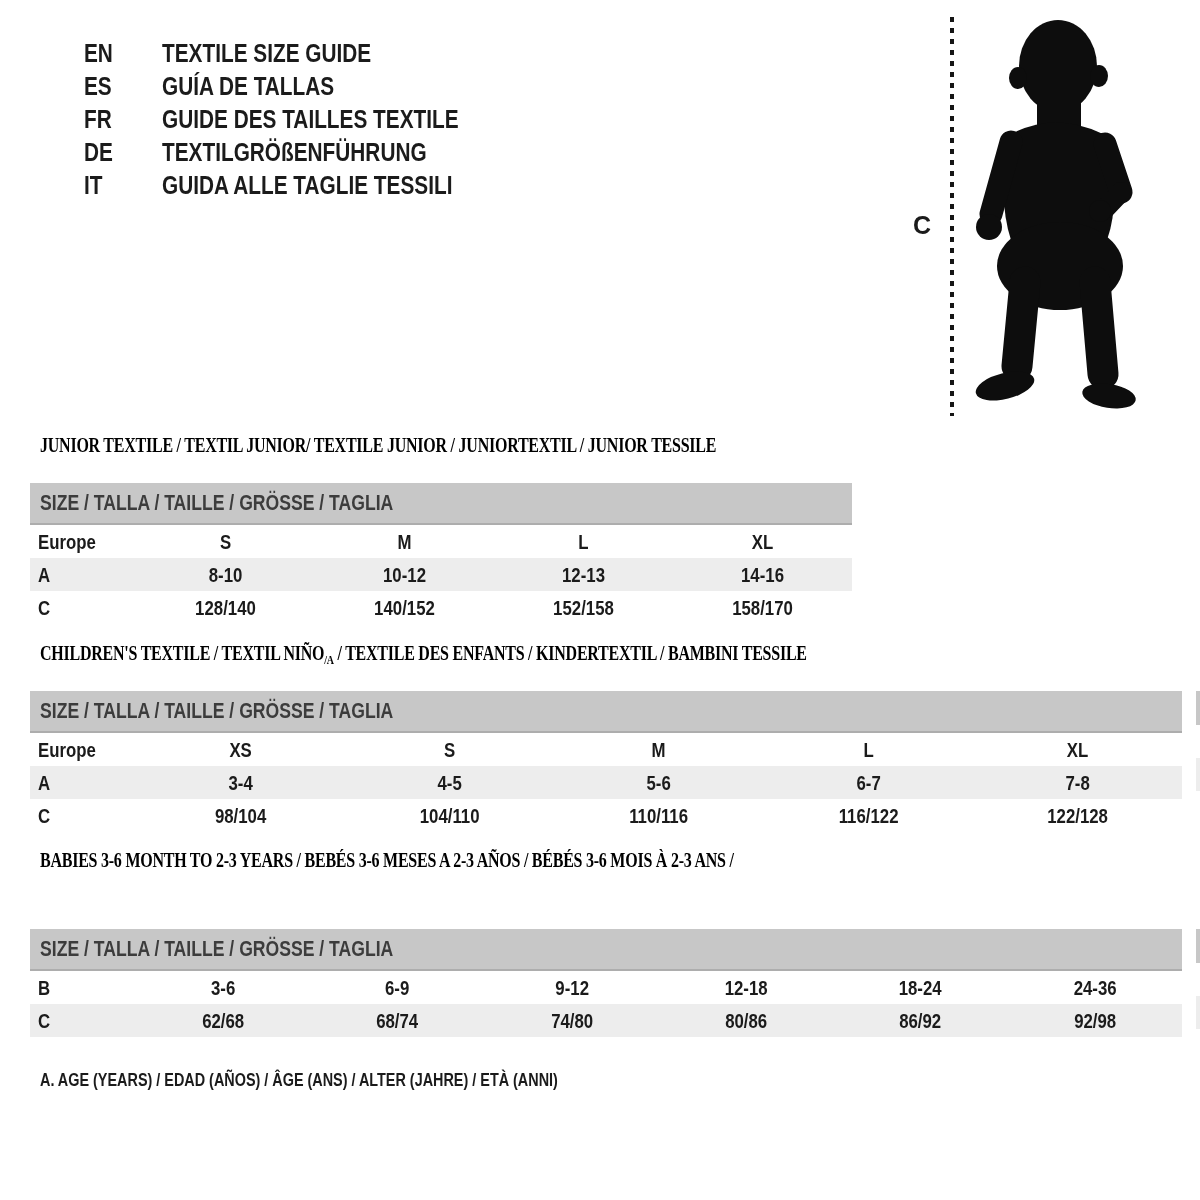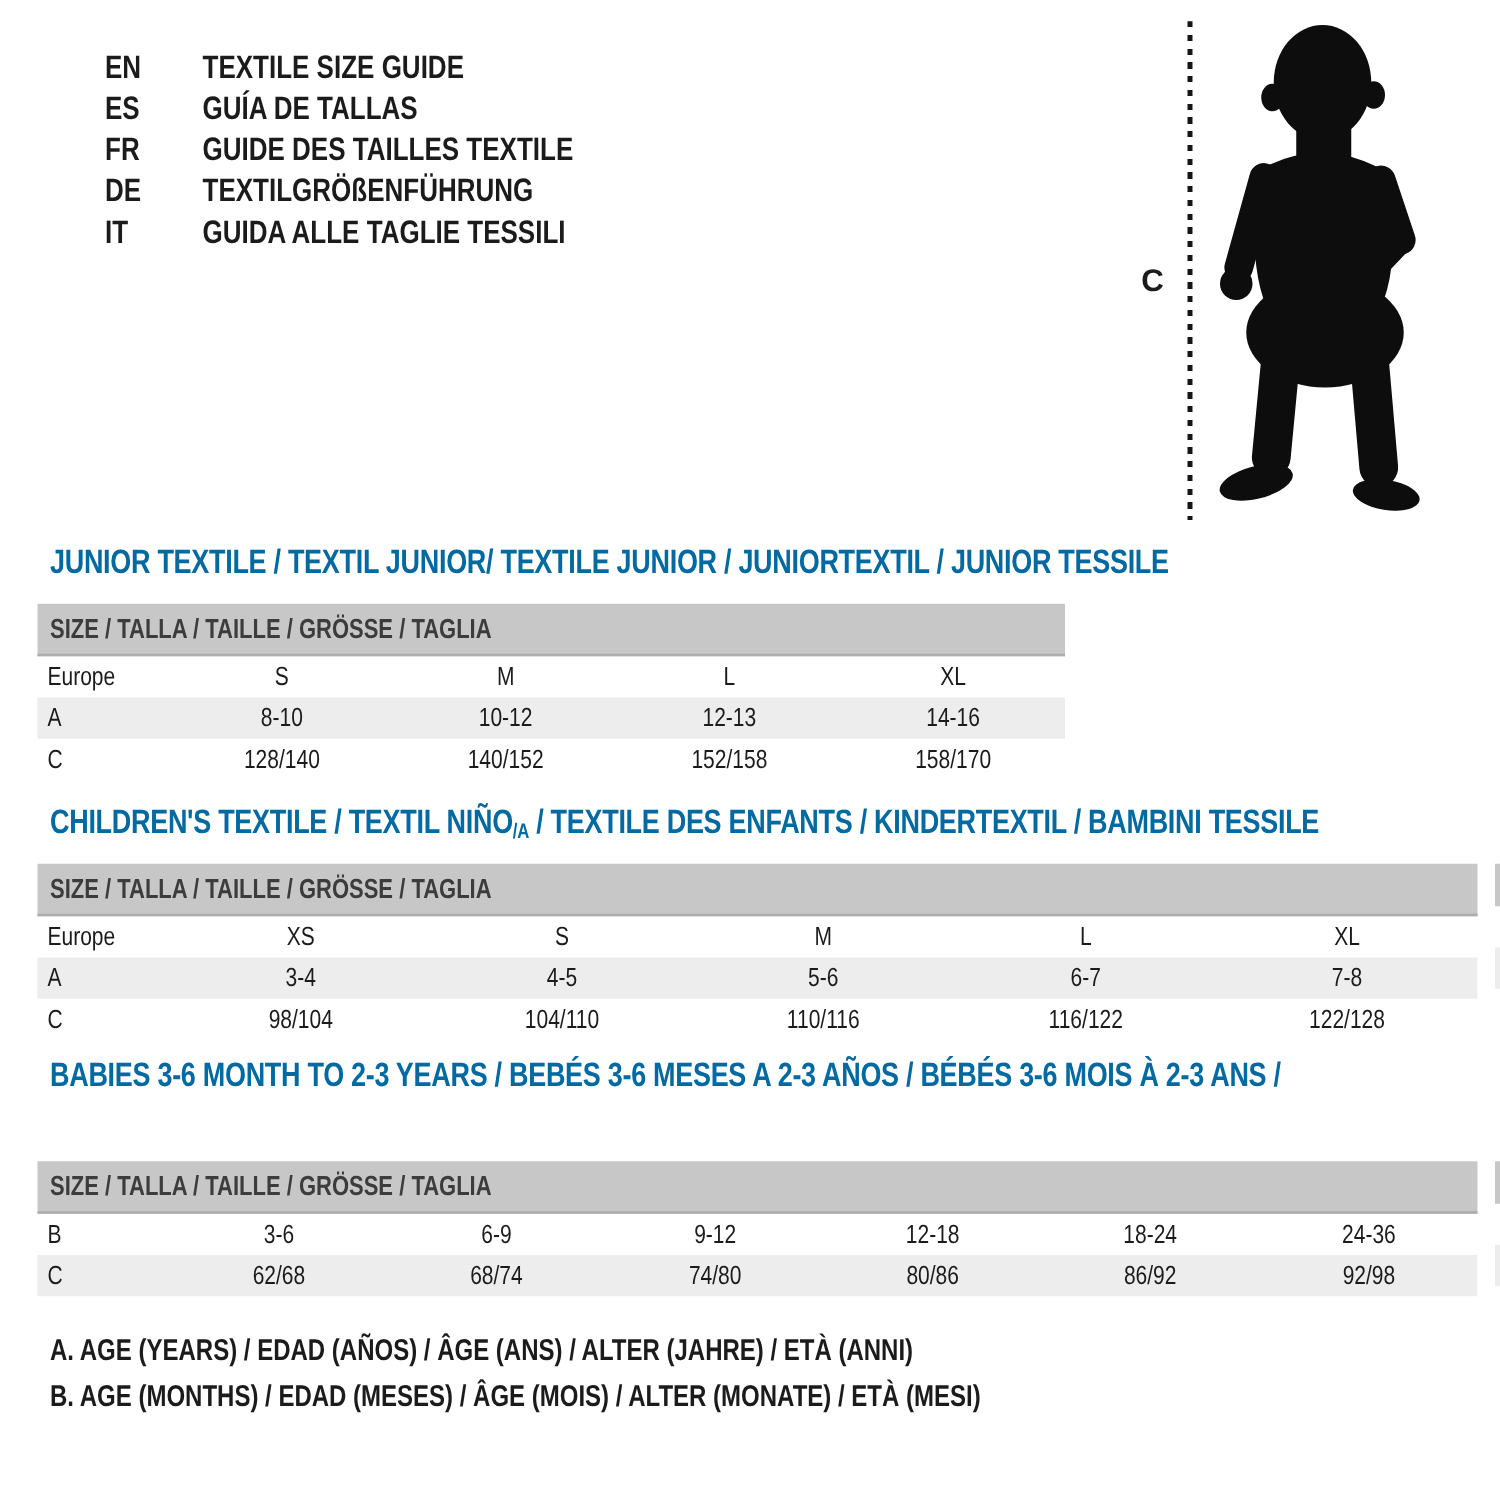--- a/index.html
+++ b/index.html
@@ -2,43 +2,43 @@
 <html><head>
 <meta charset="utf-8">
 <style>
   html,body{margin:0;padding:0;background:#ffffff;}
   body{width:1200px;height:1200px;position:relative;overflow:hidden;
        font-family:"Liberation Sans",sans-serif;color:#1b1b1b;
        -webkit-font-smoothing:antialiased;}
   .abs{position:absolute;}
   
   .cnd{display:inline-block;transform:scaleX(0.8);transform-origin:0 50%;white-space:nowrap;}
-  .hdg{font-size:27px;font-weight:700;letter-spacing:-0.3px;color:#0369a1;}
+  .hdg{font-size:20px;font-weight:700;letter-spacing:-0.3px;color:#000000;font-family:Liberation Serif, serif;}
   
   .langrow{position:relative;height:33px;margin-left:44px;}
   .langcode{display:inline-block;transform:scaleX(0.8);transform-origin:0 50%;
             font-size:26px;font-weight:700;}
   .langtitle{position:absolute;left:78px;top:0;display:inline-block;
              transform:scaleX(0.8);transform-origin:0 50%;
              font-size:26px;font-weight:700;white-space:nowrap;}
   
   .dash{width:4px;background:repeating-linear-gradient(180deg,#151515 0 5px,transparent 5px 11px);}
   
   .table{position:absolute;}
   .bar{height:42px;background:#c7c7c7;border-bottom:2px solid #adadad;
        box-sizing:border-box;display:flex;align-items:center;padding-left:10px;}
   .bartext{display:inline-block;transform:scaleX(0.8);transform-origin:0 50%;
            font-size:22px;font-weight:700;color:#3c3c3c;white-space:nowrap;}
-  .trow{height:33px;display:flex;align-items:center;font-size:21px;font-weight:400;}
+  .trow{height:33px;display:flex;align-items:center;font-size:21px;font-weight:700;}
   .trow.alt{background:#ededed;}
   .tlabel{width:96px;padding-left:10px;transform:scaleX(0.8);transform-origin:0 50%;
           white-space:nowrap;}
   .tcell{flex:1;text-align:center;transform:scaleX(0.8);white-space:nowrap;}
   
-  .fnote{height:37px;line-height:37px;font-size:24px;font-weight:700;}
+  .fnote{height:37px;line-height:37px;font-size:18px;font-weight:700;}
   .sub{font-size:0.62em;position:relative;top:4px;font-weight:700;}
   .sliver{position:absolute;left:1196px;width:4px;}
 </style>
 </head>
 <body>
 
 <div class="abs" style="left:40px;top:38px;">
   <div class="langrow">
     <span class="langcode">EN</span>
     <span class="langtitle">TEXTILE SIZE GUIDE</span>
@@ -181,16 +181,13 @@
 
 <div class="sliver" style="top:691px;height:34px;background:#c7c7c7;"></div>
 <div class="sliver" style="top:758px;height:33px;background:#ededed;"></div>
 <div class="sliver" style="top:929px;height:34px;background:#c7c7c7;"></div>
 <div class="sliver" style="top:996px;height:33px;background:#ededed;"></div>
 
 <div class="abs" style="left:40px;top:1062px;">
   <div class="fnote">
     <span class="cnd">A. AGE (YEARS) / EDAD (AÑOS) / ÂGE (ANS) / ALTER (JAHRE) / ETÀ (ANNI)</span>
   </div>
-  <div class="fnote">
-    <span class="cnd">B. AGE (MONTHS) / EDAD (MESES) / ÂGE (MOIS) / ALTER (MONATE) / ETÀ (MESI)</span>
-  </div>
 </div>
 
 </body></html>

